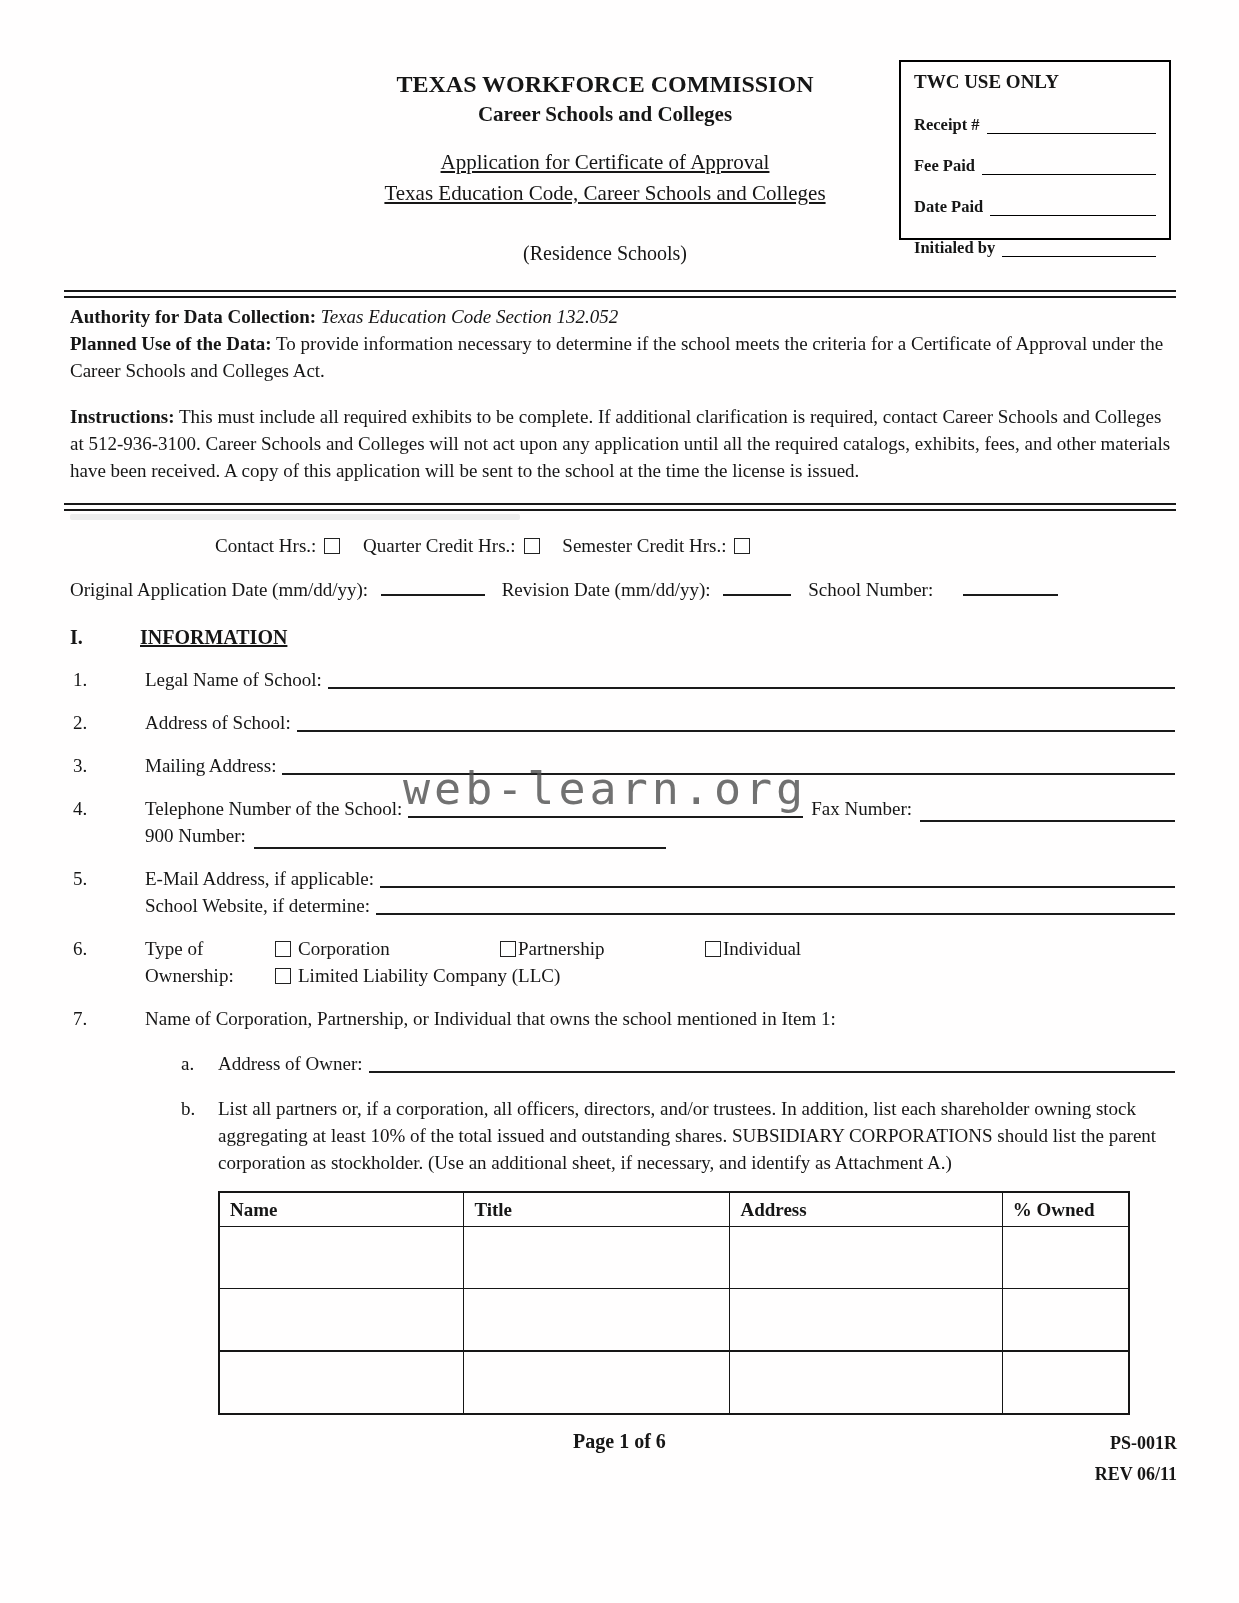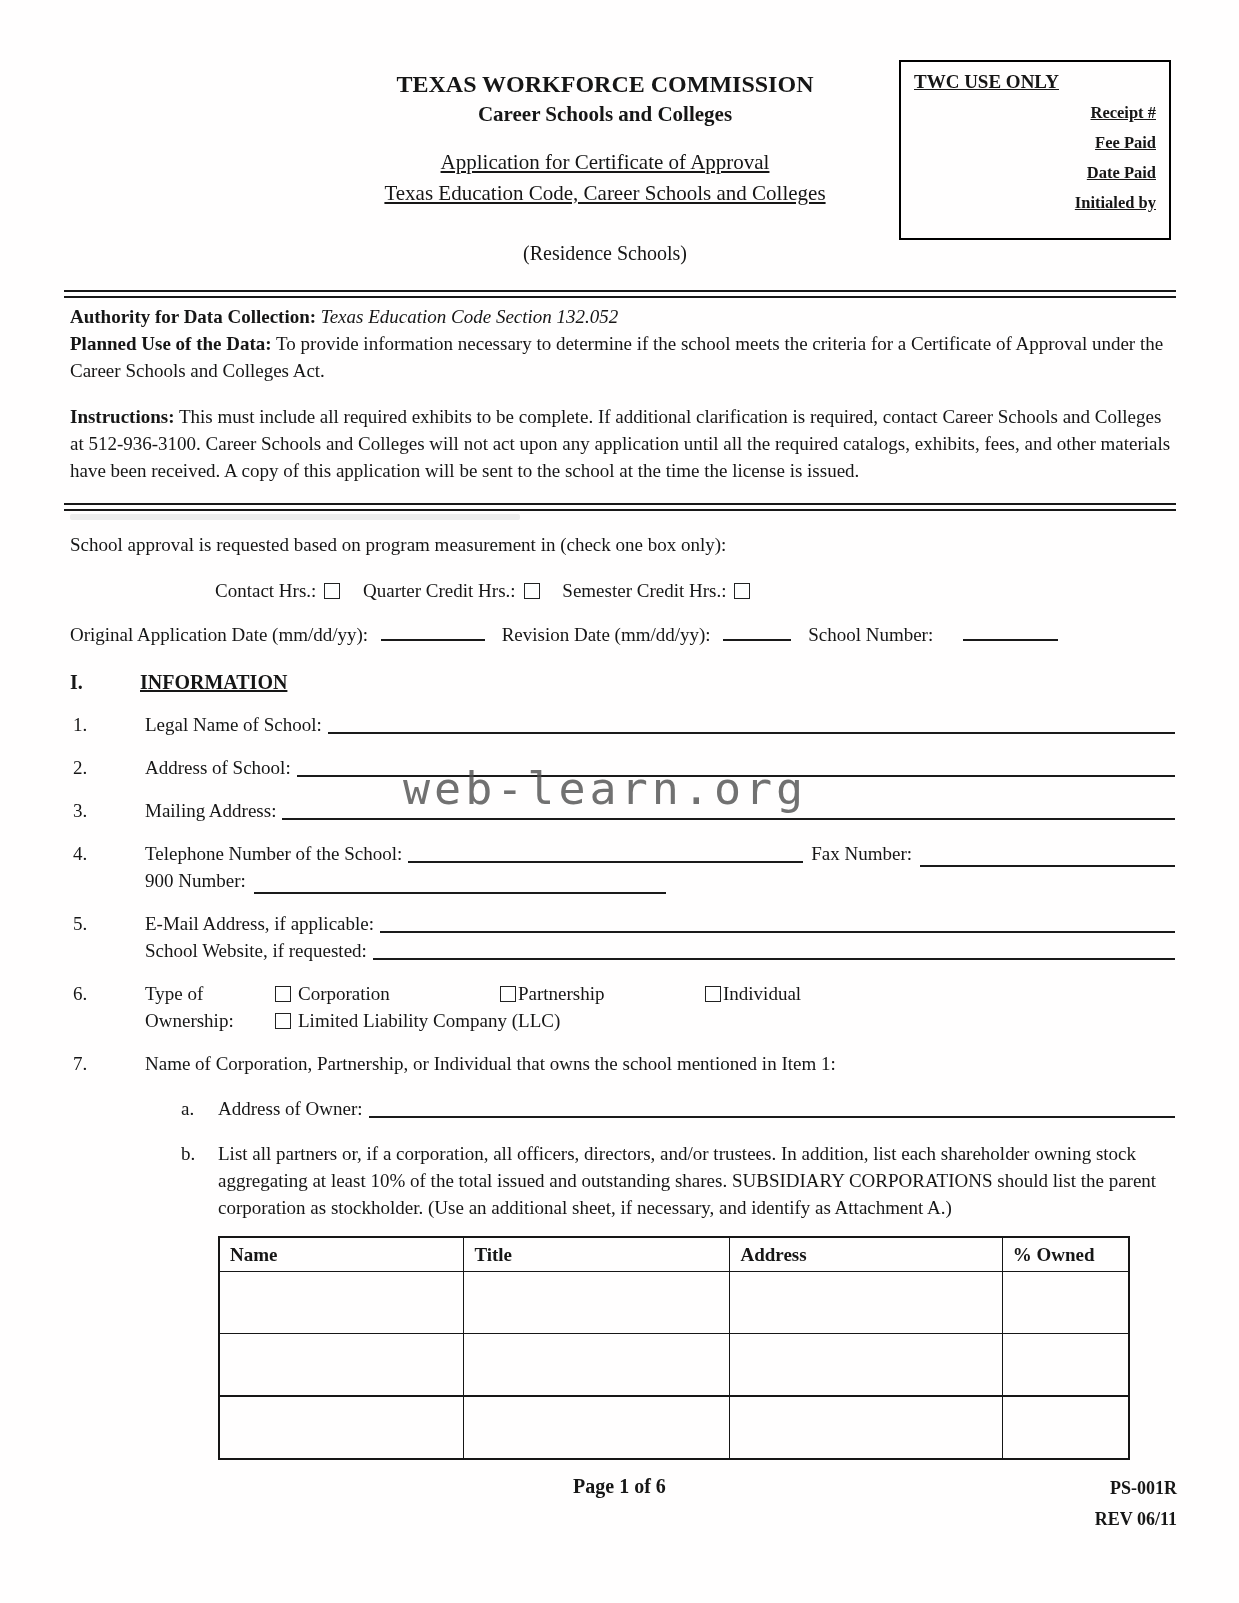--- a/index.html
+++ b/index.html
@@ -10,24 +10,24 @@
   }
   
   .header-center { width:760px; margin:70px 0 0 225px; text-align:center; }
   .h-org  { font-size:24px; font-weight:bold; line-height:28px; }
   .h-dept { font-size:21px; font-weight:bold; line-height:26px; margin-top:3px; }
   .h-title{ font-size:21px; line-height:26px; margin-top:22px; text-decoration:underline;text-align:center; }
   .h-sub  { font-size:21px; line-height:26px; margin-top:5px;  text-decoration:underline; }
   .h-res  { font-size:20px; line-height:26px; margin-top:34px; }
   .twc-box {
     position:absolute; top:60px; right:68px; width:272px; height:180px;
-    border:2px solid #000; box-sizing:border-box; padding:9px 13px 16px 13px;text-decoration:underline;
+    border:2px solid #000; box-sizing:border-box; padding:9px 13px 16px 13px;
   }
   .twc-title { font-weight:bold; font-size:19px; }
-  .twc-row { display:flex; align-items:flex-end; margin-top:10px;flex-direction:column; }
+  .twc-row { display:flex; align-items:flex-end; margin-top:22px; }
   .twc-lbl { font-weight:bold; font-size:16.5px; line-height:19px; white-space:nowrap; }
   .twc-line { flex:1; border-bottom:1.5px solid #000; margin-left:7px; height:15px; }
   
   .dbl-rule { margin-left:64px; width:1112px; height:4px;
               border-top:2px solid #181818; border-bottom:2px solid #181818; }
   .rule-a { margin-top:24px; }
   .rule-b { margin-top:14px; }
   .residue { margin:3px 0 0 70px; width:450px; height:6px; background:#ededed; border-radius:2px; }
   
   .content { margin:0 64px 0 70px; }
@@ -139,21 +139,20 @@
     <p class="para p-instr">
       <span class="b">Instructions:</span>
       <span>This must include all required exhibits to be complete.  If additional clarification is required, contact Career Schools and Colleges at 512-936-3100.  Career Schools and Colleges will not act upon any application until all the required catalogs, exhibits, fees, and other materials have been received.  A copy of this application will be sent to the school at the time the license is issued.</span>
     </p>
   </div>
 
   <div class="dbl-rule rule-b"></div>
   <div class="residue"></div>
 
   <div class="content">
-    <p class="para p-approve">School approval is requested based on program measurement in (check one box only):</p>
 
     <div class="cb-line">
       <span class="nw">Contact Hrs.:</span><span class="cb"></span><span class="opt-gap"></span>
       <span class="nw">Quarter Credit Hrs.:</span><span class="cb"></span><span class="opt-gap"></span>
       <span class="nw">Semester Credit Hrs.:</span><span class="cb"></span>
     </div>
 
     <div class="dates-line">
       <span>Original Application Date (mm/dd/yy):</span>
       <span class="blank ml8" style="width:104px"></span>
@@ -209,21 +208,21 @@
     </div>
 
     <div class="item" style="margin-left:3px">
       <span class="inum">5.</span>
       <div class="ibody">
         <div class="frow">
           <span class="nw">E-Mail Address, if applicable:</span>
           <span class="grow-line"></span>
         </div>
         <div class="frow">
-          <span class="nw">School Website, if requested:</span>
+          <span class="nw">School Website, if determine:</span>
           <span class="grow-line"></span>
         </div>
       </div>
     </div>
 
     <div class="item" style="margin-left:3px">
       <span class="inum">6.</span>
       <div class="ibody own-wrap">
         <div class="own-lbl">
           <div>Type of</div>

